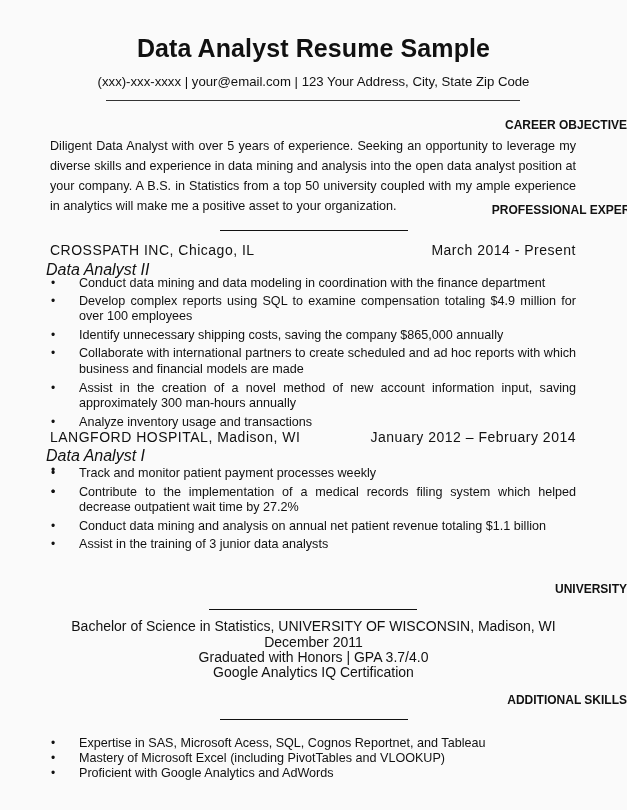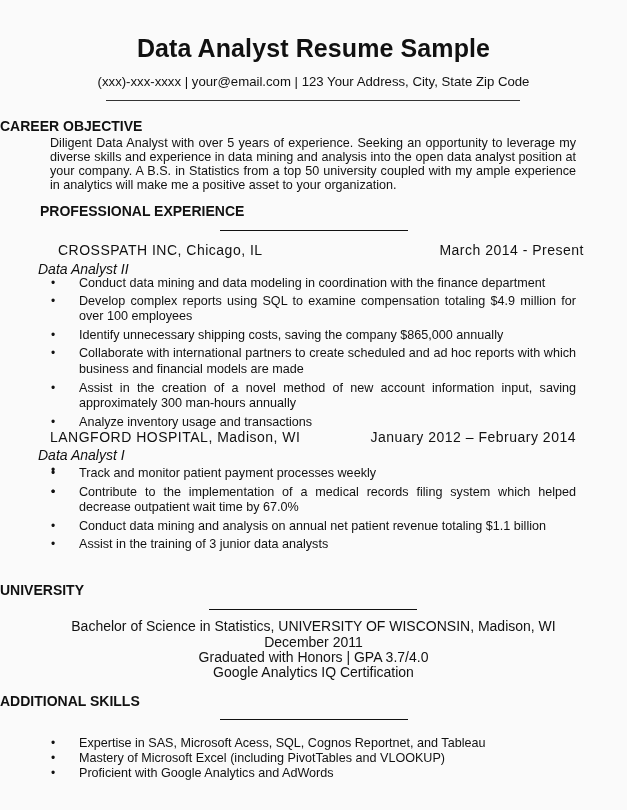--- a/index.html
+++ b/index.html
@@ -14,36 +14,36 @@
   }
   .contact {
     position: absolute; top: 74px; left: 0; width: 627px; text-align: center;
     font-size: 13.2px;
   }
   .contact-rule {
     position: absolute; top: 100px; left: 106px; width: 414px; height: 0;
     border-top: 1.5px solid #333;
   }
   .heading {
-    position: absolute; left: 0; width: 627px; text-align: left;
-    font-size: 14px; font-weight: bold;
+    position: absolute; left: 0; width: 627px; text-align: right;
+    font-size: 12px; font-weight: bold;
   }
   .heading-rule {
     position: absolute; left: 220px; width: 188px; height: 0; border-top: 1px solid #111;
   }
   .para {
     position: absolute; left: 50px; width: 526px; font-size: 12.6px;
-    line-height: 14px; text-align: justify;
+    line-height: 20px; text-align: justify;
   }
   .job-head {
     position: absolute; left: 50px; width: 526px; font-size: 14px;
     letter-spacing: 0.5px; display: flex; justify-content: space-between;
   }
   .job-title {
-    position: absolute; left: 38px; font-size: 14px; font-style: italic;
+    position: absolute; left: 46px; font-size: 16px; font-style: italic;
   }
   ul.bullets {
     position: absolute; left: 50px; width: 526px; margin: 0; padding: 0; list-style: none;
     font-size: 12.6px;
   }
   ul.bullets li {
     position: relative; padding-left: 29px; line-height: 15.6px; text-align: justify;
   }
   ul.bullets li .dot {
     position: absolute; left: 1px; top: 0; font-size: 12px;
@@ -61,21 +61,21 @@
   <div class="title">Data Analyst Resume Sample</div>
   <div class="contact">(xxx)-xxx-xxxx | your@email.com | 123 Your Address, City, State Zip Code</div>
   <div class="contact-rule"></div>
 
   <div class="heading" style="top:118px;">CAREER OBJECTIVE</div>
   <div class="para" style="top:136px;">Diligent Data Analyst with over 5 years of experience. Seeking an opportunity to leverage my diverse skills and experience in data mining and analysis into the open data analyst position at your company. A B.S. in Statistics from a top 50 university coupled with my ample experience in analytics will make me a positive asset to your organization.</div>
 
   <div class="heading" style="top:203px;margin-left:40px;">PROFESSIONAL EXPERIENCE</div>
   <div class="heading-rule" style="top:230px;"></div>
 
-  <div class="job-head" style="top:242px;margin-left:8px;">
+  <div class="job-head" style="top:242px;">
     <span>CROSSPATH INC, Chicago, IL</span>
     <span>March 2014 - Present</span>
   </div>
   <div class="job-title" style="top:261px;">Data Analyst II</div>
   <ul class="bullets" style="top:276px;">
     <li><span class="dot">•</span><span>Conduct data mining and data modeling in coordination with the finance department</span></li>
     <li style="margin-top:2px;"><span class="dot">•</span><span>Develop complex reports using SQL to examine compensation totaling $4.9 million for over 100 employees</span></li>
     <li style="margin-top:3px;"><span class="dot">•</span><span>Identify unnecessary shipping costs, saving the company $865,000 annually</span></li>
     <li style="margin-top:3px;"><span class="dot">•</span><span>Collaborate with international partners to create scheduled and ad hoc reports with which business and financial models are made</span></li>
     <li style="margin-top:3px;"><span class="dot">•</span><span>Assist in the creation of a novel method of new account information input, saving approximately 300 man-hours annually</span></li>
@@ -84,21 +84,21 @@
 
   <div class="job-head" style="top:429px;">
     <span>LANGFORD HOSPITAL, Madison, WI</span>
     <span>January 2012 – February 2014</span>
   </div>
   <div class="job-title" style="top:447px;">Data Analyst I</div>
   <ul class="bullets" style="top:463px;">
     <li><span class="dot">•</span></li>
     <li style="margin-top:3px;"><span class="dot">•</span><span>Track and monitor patient payment processes weekly</span></li>
     <li style="margin-top:3px;"><span class="dot">•</span></li>
-    <li style="margin-top:3px;"><span class="dot">•</span><span>Contribute to the implementation of a medical records filing system which helped decrease outpatient wait time by 67.0%</span></li>
+    <li style="margin-top:3px;"><span class="dot">•</span><span>Contribute to the implementation of a medical records filing system which helped decrease outpatient wait time by 27.2%</span></li>
     <li style="margin-top:3px;"><span class="dot">•</span><span>Conduct data mining and analysis on annual net patient revenue totaling $1.1 billion</span></li>
     <li style="margin-top:3px;"><span class="dot">•</span><span>Assist in the training of 3 junior data analysts</span></li>
   </ul>
 
   <div class="heading" style="top:582px;">UNIVERSITY</div>
   <div class="heading-rule" style="top:609px; left:209px; width:208px;"></div>
   <div class="edu-line" style="top:618px;">Bachelor of Science in Statistics, UNIVERSITY OF WISCONSIN, Madison, WI</div>
   <div class="edu-line" style="top:634px;">December 2011</div>
   <div class="edu-line" style="top:649px;">Graduated with Honors | GPA 3.7/4.0</div>
   <div class="edu-line" style="top:664px;">Google Analytics IQ Certification</div>

